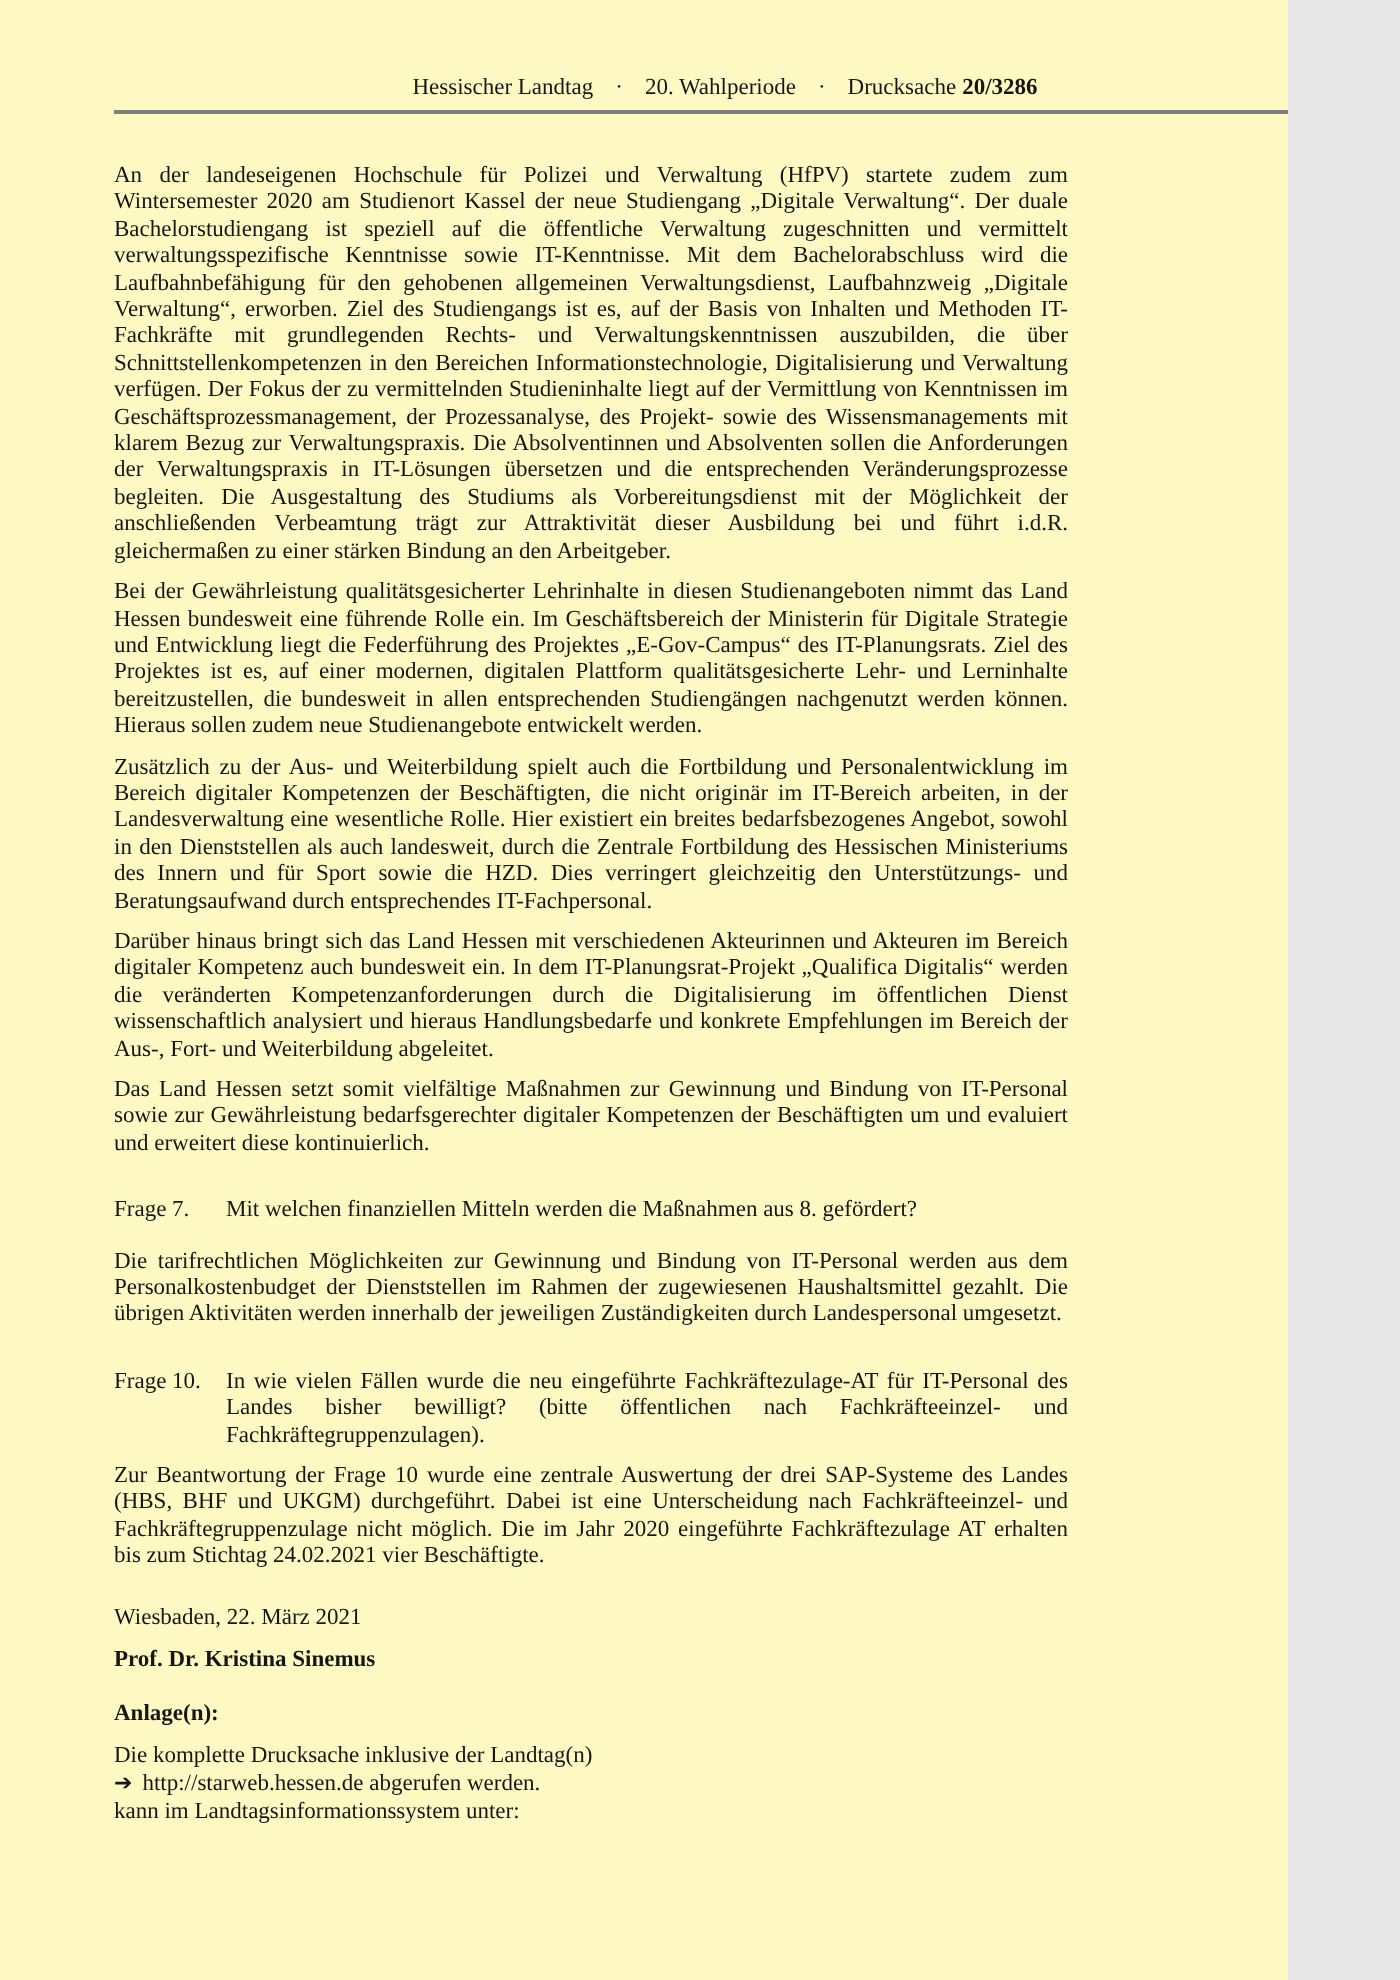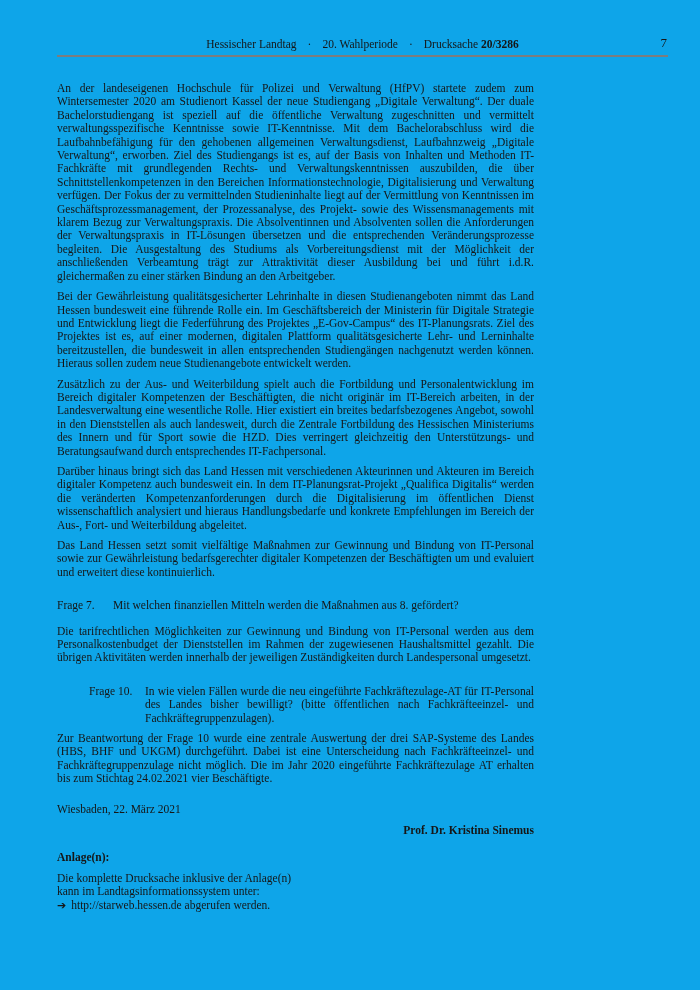--- a/index.html
+++ b/index.html
@@ -3,22 +3,22 @@
 <meta charset="utf-8">
 <style>
   html, body { margin: 0; padding: 0; }
   body {
     width: 700px; height: 990px;
     background: #e8e8e8;
     font-family: "Liberation Serif", "DejaVu Serif", serif;
   }
   .page {
     position: relative;
-    width: 700px; height: 990px;
-    background: #0ea5e9;
+    width: 644px; height: 990px;
+    background: #fef9c3;
     color: #161616;
     overflow: hidden;
   }
   
   .header { position: relative; margin-left: 57px; width: 611px; padding-top: 37px; }
   .header-text { text-align: center; font-size: 11.5px; line-height: 14px; white-space: nowrap; }
   .sep { display: inline-block; margin: 0 11px; }
   .ds-num { font-weight: bold; margin-left: 3px; }
   .page-num { position: absolute; right: 1px; top: 35px; font-size: 13px; }
   .rule { margin-top: 4px; height: 2px; background: #7d7d7d; }
@@ -26,24 +26,24 @@
   .content {
     margin-left: 57px; width: 477px; margin-top: 25px;
     font-size: 11.5px; line-height: 13.4px;
   }
   .para { margin: 0 0 7px 0; text-align: justify; }
   .question {
     position: relative; padding-left: 56px;
     text-align: justify;
     margin: 20px 0 12px 0;
   }
-  .question.q10 { margin-bottom: 7px; margin-left: 32px; }
+  .question.q10 { margin-bottom: 7px; }
   .q-label { position: absolute; left: 0; top: 0; }
   .place-date { margin: 17px 0 0 0; }
-  .signature { margin: 8px 0 0 0; text-align: right; font-weight: bold; }
+  .signature { margin: 8px 0 0 0; text-align: left; font-weight: bold; }
   .attachment-heading { margin: 13px 0 0 0; font-weight: bold; }
   .attachment-line { margin: 0; }
   .attachment-line.first { margin-top: 8px; }
   .arrow {
     font-family: "DejaVu Sans", sans-serif;
     font-size: 11px; margin-right: 5px; font-weight: bold;
   }
   .link { color: inherit; text-decoration: none; cursor: pointer; }
 </style>
 </head>
@@ -68,18 +68,18 @@
     <div class="question q9"><span class="q-label">Frage 7.</span><span class="q-text">Mit welchen finanziellen Mitteln werden die Maßnahmen aus 8. gefördert?</span></div>
     <p class="para">Die tarifrechtlichen Möglichkeiten zur Gewinnung und Bindung von IT-Personal werden aus dem Personalkostenbudget der Dienststellen im Rahmen der zugewiesenen Haushaltsmittel gezahlt. Die übrigen Aktivitäten werden innerhalb der jeweiligen Zuständigkeiten durch Landespersonal umgesetzt.</p>
 
     <div class="question q10"><span class="q-label">Frage 10.</span><span class="q-text">In wie vielen Fällen wurde die neu eingeführte Fachkräftezulage-AT für IT-Personal des Landes bisher bewilligt? (bitte öffentlichen nach Fachkräfteeinzel- und Fachkräftegruppenzulagen).</span></div>
     <p class="para">Zur Beantwortung der Frage 10 wurde eine zentrale Auswertung der drei SAP-Systeme des Landes (HBS, BHF und UKGM) durchgeführt. Dabei ist eine Unterscheidung nach Fachkräfteeinzel- und Fachkräftegruppenzulage nicht möglich. Die im Jahr 2020 eingeführte Fachkräftezulage AT erhalten bis zum Stichtag 24.02.2021 vier Beschäftigte.</p>
 
     <p class="place-date">Wiesbaden, 22. März 2021</p>
     <p class="signature">Prof. Dr. Kristina Sinemus</p>
 
     <p class="attachment-heading">Anlage(n):</p>
-    <p class="attachment-line first">Die komplette Drucksache inklusive der Anlage(n)</p>
+    <p class="attachment-line first">Die komplette Drucksache inklusive der Landtag(n)</p>
+    <p class="attachment-line link-line"><span class="arrow">➔</span><a class="link">http://starweb.hessen.de</a><span> abgerufen werden.</span></p>
     <p class="attachment-line">kann im Landtagsinformationssystem unter:</p>
-    <p class="attachment-line link-line"><span class="arrow">➔</span><a class="link">http://starweb.hessen.de</a><span> abgerufen werden.</span></p>
 
   </div>
 </div>
 
 </body></html>

